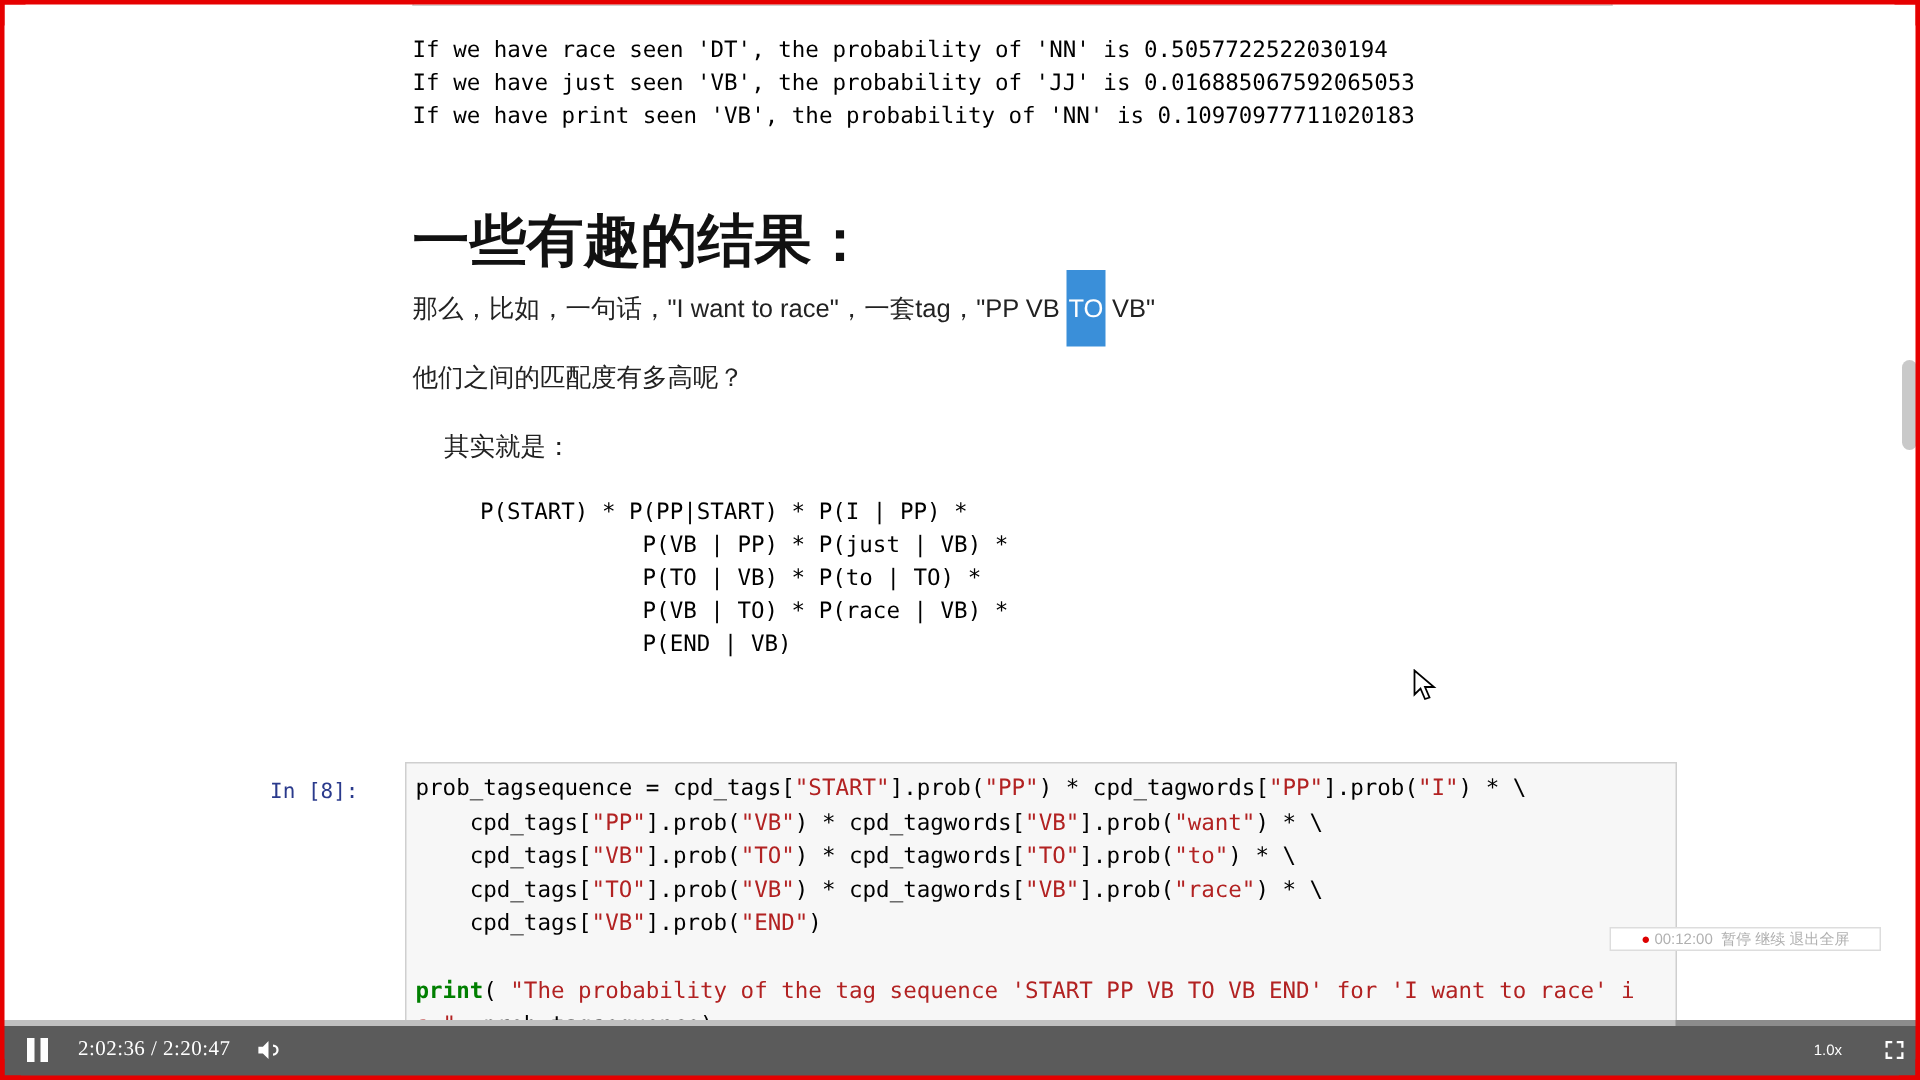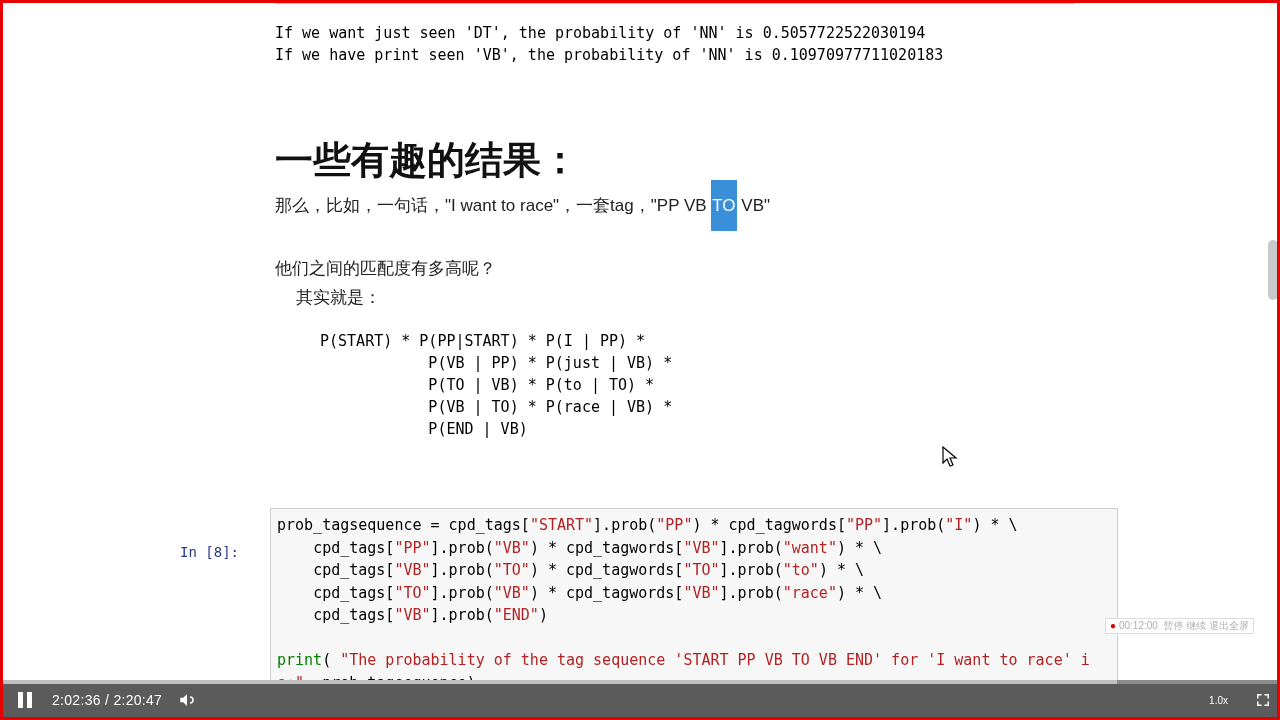--- a/index.html
+++ b/index.html
@@ -19,67 +19,68 @@
   .doc { position: absolute; left: 160px; top: 0; width: 970px; }
 
   .mono { font-family: "DejaVu Sans Mono","Menlo","Consolas",monospace; font-size: 15px; line-height: 22px; color: #000; white-space: pre; }
   .ghost { position: absolute; left: 115px; top: -6px; width: 800px; height: 10px;
            border: 1px solid #d0d0d0; border-top: none; background: #f7f7f7; overflow:hidden; color:#888; font-family:monospace; font-size:14px; padding-left:5px; line-height:1px;}
   .outblock { position: absolute; left: 115px; top: 22px; }
 
   h2.sec { position: absolute; left: 115px; top: 135px; font-size: 38px; font-weight: 700; color: #111; }
   .para { position: absolute; left: 115px; font-size: 17px; color: #222; line-height: 1.4; }
   .p1 { top: 194px; }
-  .p2 { top: 257px; }
+  .p2 { top: 240px; }
   .p3 { top: 286px; margin-left: 21px; }
   .hl { background: #3a8fd9; color: #fff; padding: 16px 1px; }
 
   .formula { position: absolute; left: 160px; top: 330px; }
 
   .cell { position: absolute; left: 0; top: 500px; width: 960px; }
-  .prompt { position: absolute; left: 20px; top: 20px; font-family: monospace; font-size: 14px; color: #2a3a8c; margin-top: 24px; }
+  .prompt { position: absolute; left: 20px; top: 20px; font-family: monospace; font-size: 14px; color: #2a3a8c; }
   .codebox { position: absolute; left: 110px; top: 8px; width: 848px; min-height: 180px;
              border: 1px solid #cfcfcf; background: #f7f7f7; padding: 5px 6px; }
   .code { font-family: "DejaVu Sans Mono","Menlo","Consolas",monospace; font-size: 15px; line-height: 22.5px; white-space: pre-wrap; word-break: break-all; }
   .tok-s { color: #b22222; } 
-  .tok-b { color: #007f00; font-weight: normal; } 
+  .tok-b { color: #007f00; font-weight: bold; } 
 
   
   .player { position: absolute; left: 0; right: 0; bottom: 0; height: 40px; background: #5b5b5b; color: #fff; display: flex; align-items: center; }
   .progress { position: absolute; left: 0; right: 0; top: 0; height: 4px; background: #8c8c8c; }
   .progress .fill { height: 100%; background: #c0c0c0; width: 92%; }
   .btn { width: 34px; height: 34px; display: flex; align-items: center; justify-content: center; cursor: pointer; margin-left: 8px; }
   .pause { display: flex; gap: 4px; }
   .pause span { width: 5px; height: 16px; background: #fff; }
-  .time { margin-left: 10px; font-size: 14px; letter-spacing: .3px; }
+  .time { margin-left: 10px; font-size: 14px; letter-spacing: .3px; font-family: Liberation Serif, serif; }
   .vol svg { width: 18px; height: 18px; fill: #fff; }
   .spacer { flex: 1; }
   .speed { font-size: 10px; margin-right: 10px; cursor: pointer; }
   .expand svg { width: 18px; height: 18px; fill: #fff; }
-  .rcap { position:absolute; right:26px; bottom:46px; font-size:10px; color:#b0b0b0; background:#fff; padding:0 4px; border:1px solid #ddd; }
+  .rcap { position:absolute; right:26px; bottom:46px; font-size:10px; color:#b0b0b0; background:#fff; padding:0 20px; border:1px solid #ddd; }
   .rcap .dot{ color:#d00; }
 
   
   .sb { position:absolute; right:2px; top:240px; width:10px; height:60px; background:#c9c9c9; border-radius:5px; }
 
   
   .cursor { position:absolute; left:942px; top:446px; pointer-events:none; }
 </style>
 </head>
 <body>
 
 <div class="viewport">
   <div class="page">
     <div class="sb"></div>
     <div class="doc">
 
       <div class="ghost mono">cpd_tags['VB'].prob('NN'))</div>
 
       <div class="outblock">
-        <div class="mono">If we want just seen 'DT', the probability of 'NN' is 0.5057722522030194</div>
+        <div class="mono">If we have race seen 'DT', the probability of 'NN' is 0.5057722522030194</div>
+        <div class="mono">If we have just seen 'VB', the probability of 'JJ' is 0.016885067592065053</div>
         <div class="mono">If we have print seen 'VB', the probability of 'NN' is 0.10970977711020183</div>
       </div>
 
       <h2 class="sec">一些有趣的结果：</h2>
 
       <div class="para p1">
         <span>那么，比如，一句话，"I want to race"，一套tag，"PP VB </span><span class="hl">TO</span><span> VB"</span>
       </div>
       <div class="para p2">他们之间的匹配度有多高呢？</div>
       <div class="para p3">其实就是：</div>

